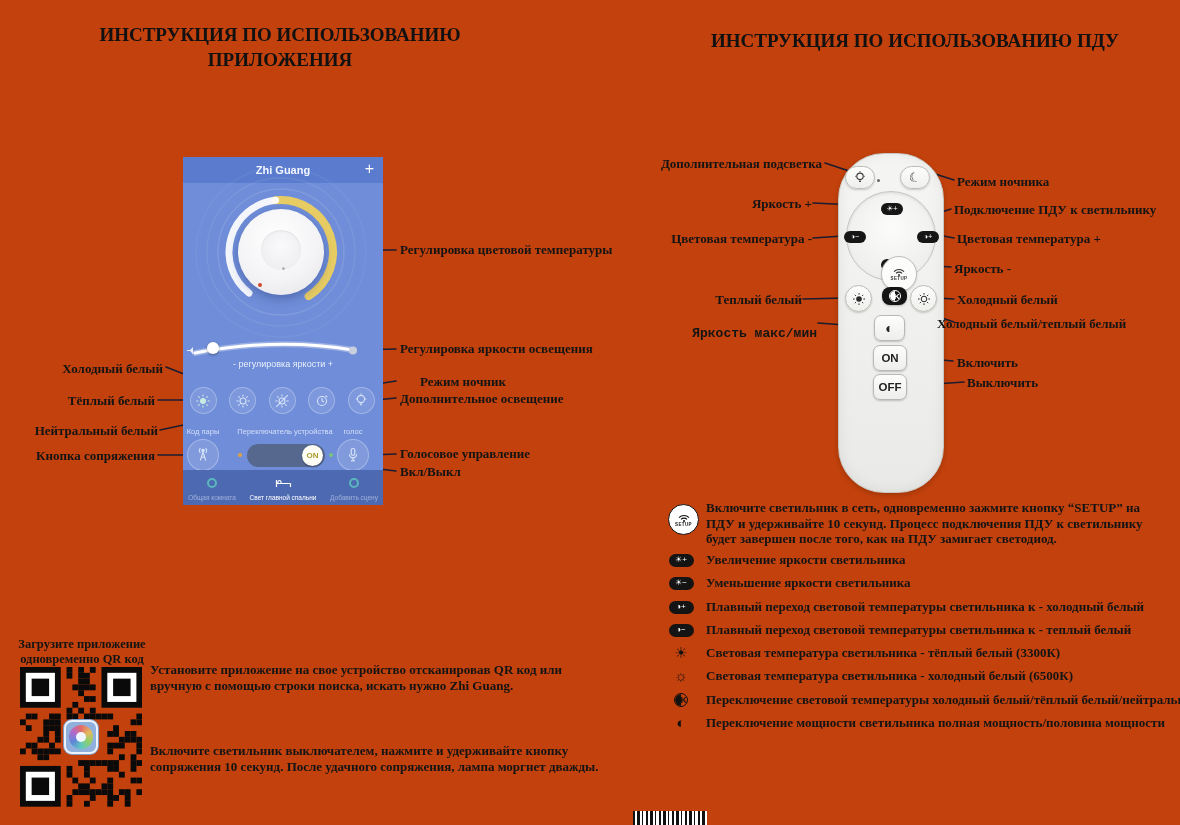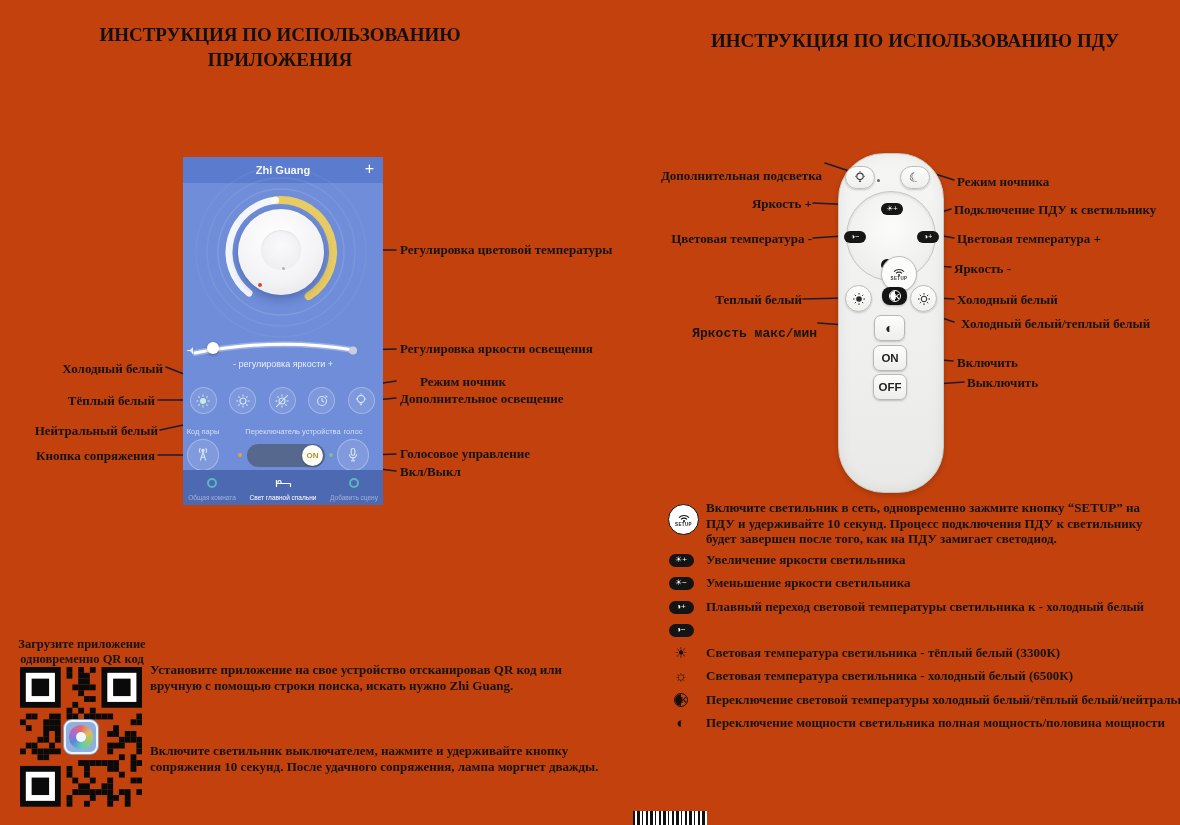--- a/index.html
+++ b/index.html
@@ -217,21 +217,21 @@
         <path d="M7.6 11 h2.8 M7.9 12.8 h2.2" stroke="#d6e4f8" stroke-width="1.1"></path>
         <g stroke="#d6e4f8" stroke-width="1">
             <line x1="9" y1="1.4" x2="9" y2="2.6"></line>
             <line x1="3.8" y1="7" x2="5" y2="7"></line>
             <line x1="13" y1="7" x2="14.2" y2="7"></line>
           </g>
       </svg>
     </div>
 
     <span class="row-label" style="left:-8px;top:270px;width:56px;">Код пары</span>
-    <span class="row-label" style="left:47px;top:270px;width:110px;margin-left:8px;">Переключатель устройства</span>
+    <span class="row-label" style="left:47px;top:270px;width:110px;">Переключатель устройства</span>
     <span class="row-label" style="left:146px;top:270px;width:48px;">голос</span>
 
     <div class="abtn" style="left:4px;top:282px;">
       <svg width="18" height="18">
         <g stroke="#d6e4f8" stroke-width="1.1" fill="none">
           <circle cx="9" cy="4.6" r="1.2" fill="#d6e4f8"></circle>
           <path d="M6.4 7 A3.6 3.6 0 0 1 6.4 2.2 M11.6 2.2 A3.6 3.6 0 0 1 11.6 7"></path>
           <path d="M9 6 L6.3 14.5 M9 6 L11.7 14.5 M7.2 11.2 L10.8 11.2"></path>
         </g>
       </svg>
@@ -353,31 +353,31 @@
       </svg>
     </div>
 
     <div class="r-square" style="left:35px;top:161px;width:31px;height:26px;">
       <span class="glyph" style="font-size:14px;color:#222;">◐</span>
     </div>
     <div class="r-square" style="left:34px;top:191px;width:34px;height:26px;">ON</div>
     <div class="r-square" style="left:34px;top:220px;width:34px;height:26px;">OFF</div>
   </div>
 
-  <div class="co" style="right:358px;top:168px;">Дополнительная подсветка</div>
+  <div class="co" style="right:358px;top:156px;">Дополнительная подсветка</div>
   <div class="co" style="right:368px;top:196px;">Яркость +</div>
   <div class="co" style="right:368px;top:231px;">Цветовая температура -</div>
   <div class="co" style="right:378px;top:292px;">Теплый белый</div>
   <div class="co" style="right:363px;top:326px;font-family:Liberation Mono, monospace;">Яркость макс/мин</div>
   <div class="co" style="left:957px;top:174px;">Режим ночника</div>
   <div class="co" style="left:954px;top:202px;text-align:center;">Подключение ПДУ к светильнику</div>
   <div class="co" style="left:957px;top:231px;">Цветовая температура +</div>
   <div class="co" style="left:954px;top:261px;">Яркость -</div>
   <div class="co" style="left:957px;top:292px;">Холодный белый</div>
-  <div class="co" style="left:961px;top:316px;">Холодный белый/теплый белый</div>
+  <div class="co" style="left:937px;top:316px;">Холодный белый/теплый белый</div>
   <div class="co" style="left:957px;top:355px;">Включить</div>
   <div class="co" style="left:967px;top:375px;">Выключить</div>
 
   <div class="setup-legend">
     <svg width="14" height="9">
       <g stroke="#111" stroke-width="1.1" fill="none">
           <path d="M2 4.6 a7 7 0 0 1 10 0 M4 6.4 a4.2 4.2 0 0 1 6 0"></path>
         </g>
       <circle cx="7" cy="8" r="1" fill="#111"></circle>
     </svg>
@@ -393,20 +393,21 @@
       <span class="lpill">☀−</span>
     </div>
   <div class="lrow-text" style="top:575px;">Уменьшение яркости светильника</div>
   <div class="lrow-icon" style="top:598px;">
       <span class="lpill">◑+</span>
     </div>
   <div class="lrow-text" style="top:599px;">Плавный переход световой температуры светильника к - холодный белый</div>
   <div class="lrow-icon" style="top:621px;">
       <span class="lpill">◑−</span>
     </div>
+  <div class="lrow-text" style="top:622px;">Плавный переход световой температуры светильника к - теплый белый</div>
   <div class="lrow-icon" style="top:644px;">
       <span class="glyph">☀</span>
     </div>
   <div class="lrow-text" style="top:645px;">Световая температура светильника - тёплый белый (3300К)</div>
   <div class="lrow-icon" style="top:667px;">
       <span class="glyph">☼</span>
     </div>
   <div class="lrow-text" style="top:668px;">Световая температура светильника - холодный белый (6500К)</div>
   <div class="lrow-icon" style="top:691px;">
       <span class="kicon">

